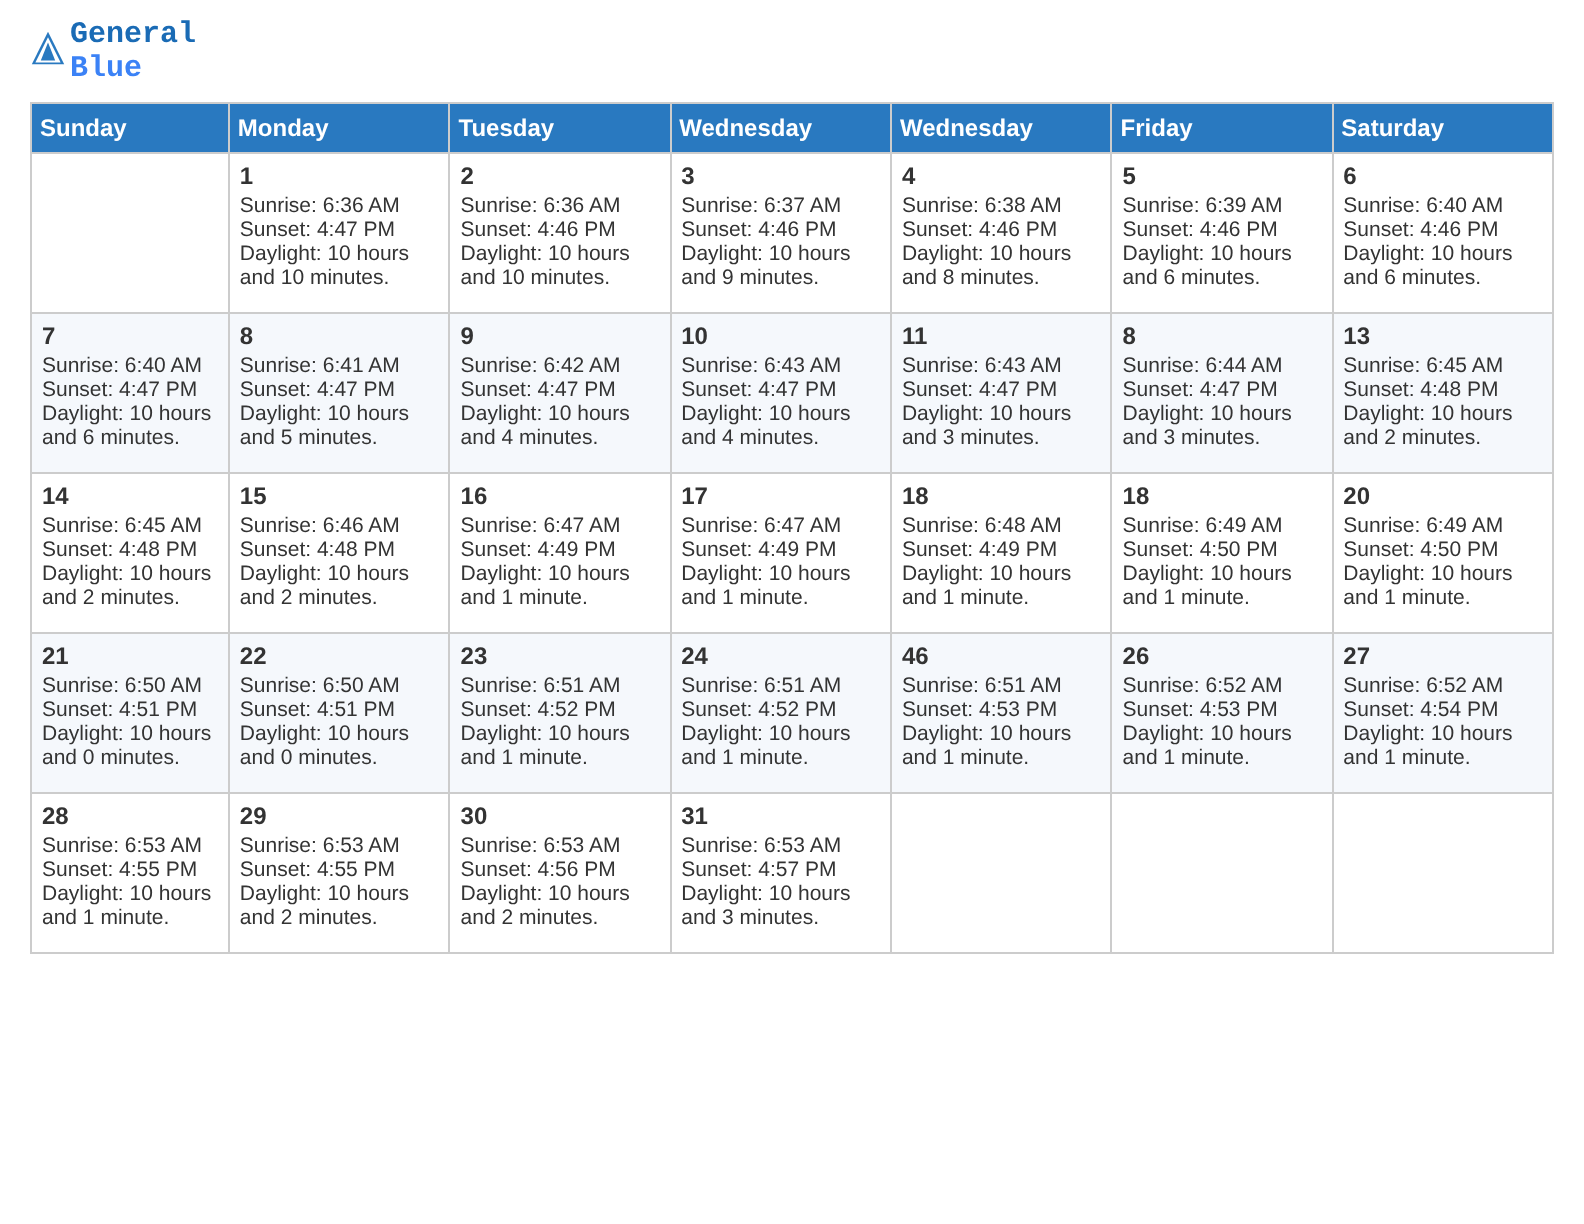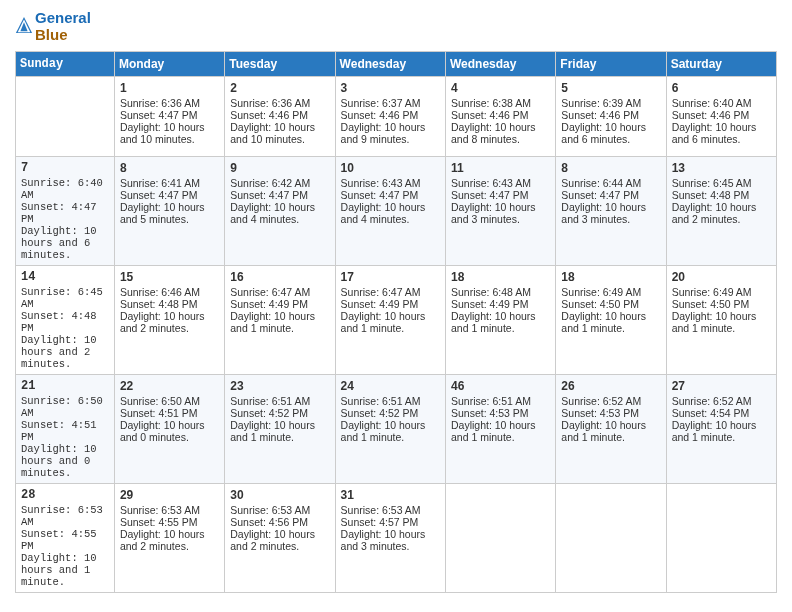--- a/index.html
+++ b/index.html
@@ -11,20 +11,21 @@
     }
     .container {
       width: 792px;
       padding: 10px 15px;
     }
     .header {
       display: flex;
       justify-content: space-between;
       align-items: flex-start;
       margin-bottom: 8px;
+      font-family: Liberation Mono, monospace;
     }
     .logo {
       display: flex;
       align-items: center;
       gap: 2px;
     }
     .logo-text {
       font-size: 15px;
       font-weight: bold;
       color: #333;
@@ -73,39 +74,39 @@
     }
     .day-num {
       font-weight: bold;
       font-size: 12px;
       display: block;
       margin-bottom: 2px;
     }
     .empty { background: #f9f9f9; }
     tr:nth-child(even) td { background-color: #f5f8fc; }
     tr:nth-child(odd) td { background-color: #fff; }
-    th:first-child, td:first-child { width: 13%; font-family: Liberation Mono, monospace; }
+    th:first-child, td:first-child { width: 13%; }
   </style>
 </head>
 <body>
 
 <div class="container">
   <div class="header">
     <div class="logo">
       <div>
         
         <svg class="logo-icon" viewBox="0 0 40 40">
           <polygon points="20,2 38,38 2,38" fill="#2979c0"></polygon>
           <polygon points="20,8 34,36 6,36" fill="#fff"></polygon>
           <polygon points="20,14 28,34 12,34" fill="#2979c0"></polygon>
         </svg>
       </div>
       <div class="logo-text">
         <div><span>General</span></div>
-        <div><span style="color:#a16207">Blue</span></div>
+        <div><span style="color:#3b82f6">Blue</span></div>
       </div>
     </div>
     <div class="title-area">
       <div class="month-title"></div>
       <div class="location"></div>
     </div>
   </div>
 
   <table>
     <thead>

